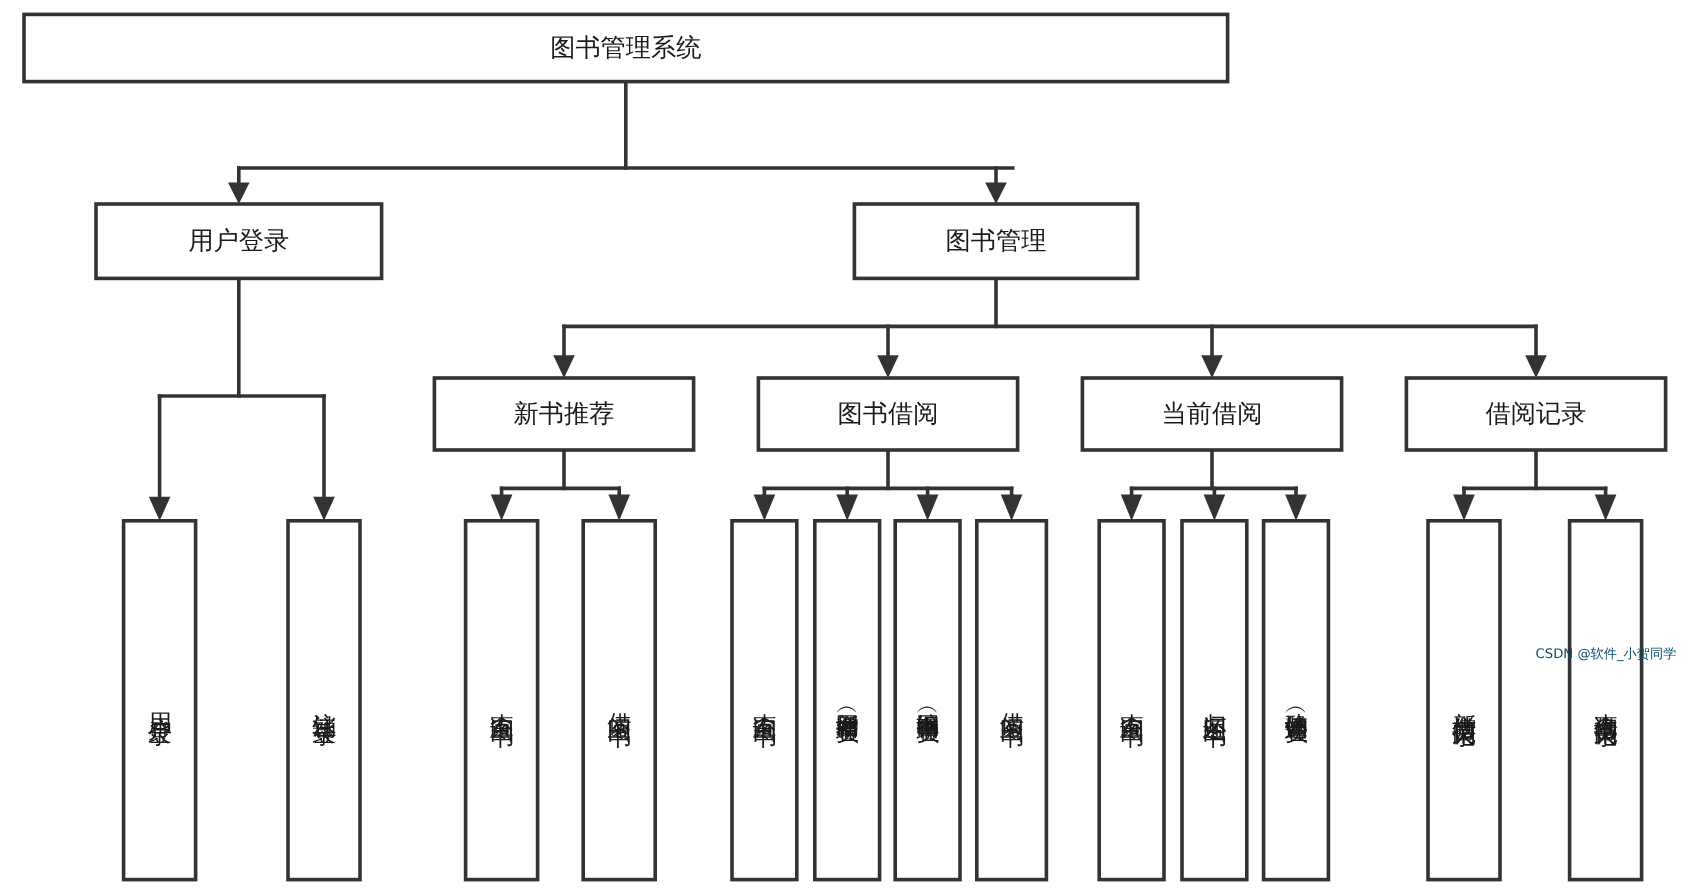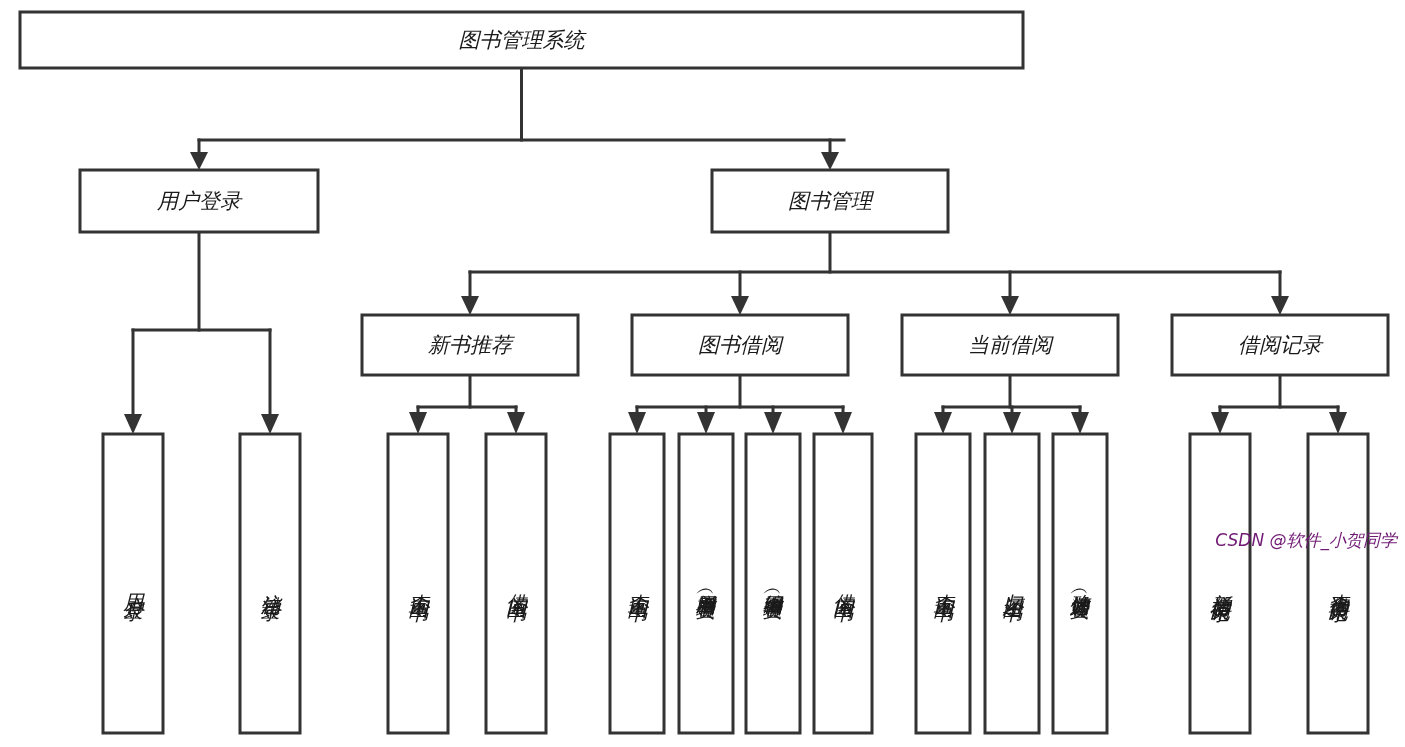--- a/index.html
+++ b/index.html
@@ -11,21 +11,20 @@
     width: 1405px;
     height: 747px;
     font-family: "DejaVu Sans", "Liberation Sans", sans-serif;
     overflow: hidden;
     position: relative;
   }
   #diagram-root {
     position: relative;
     width: 1405px;
     height: 558px;
-    font-style: italic;
   }
   svg.diagram {
     position: absolute;
     top: 0;
     left: 0;
     width: 1405px;
     height: 747px;
   }
   .node-box {
     fill: #ffffff;
@@ -63,22 +62,22 @@
     justify-content: center;
     letter-spacing: 3px;
     white-space: nowrap;
     pointer-events: none;
   }
   .watermark {
     position: absolute;
     right: 8px;
     bottom: 6px;
     font-family: "DejaVu Sans", "Liberation Sans", sans-serif;
-    font-size: 17px;
-    color: #701a75;
+    font-size: 11px;
+    color: #0c4a6e;
     white-space: nowrap;
   }
 </style>
 </head>
 <body>
 
 <div id="diagram-root">
 
   <svg class="diagram" viewBox="0 0 1405 747">
     <defs></defs>

